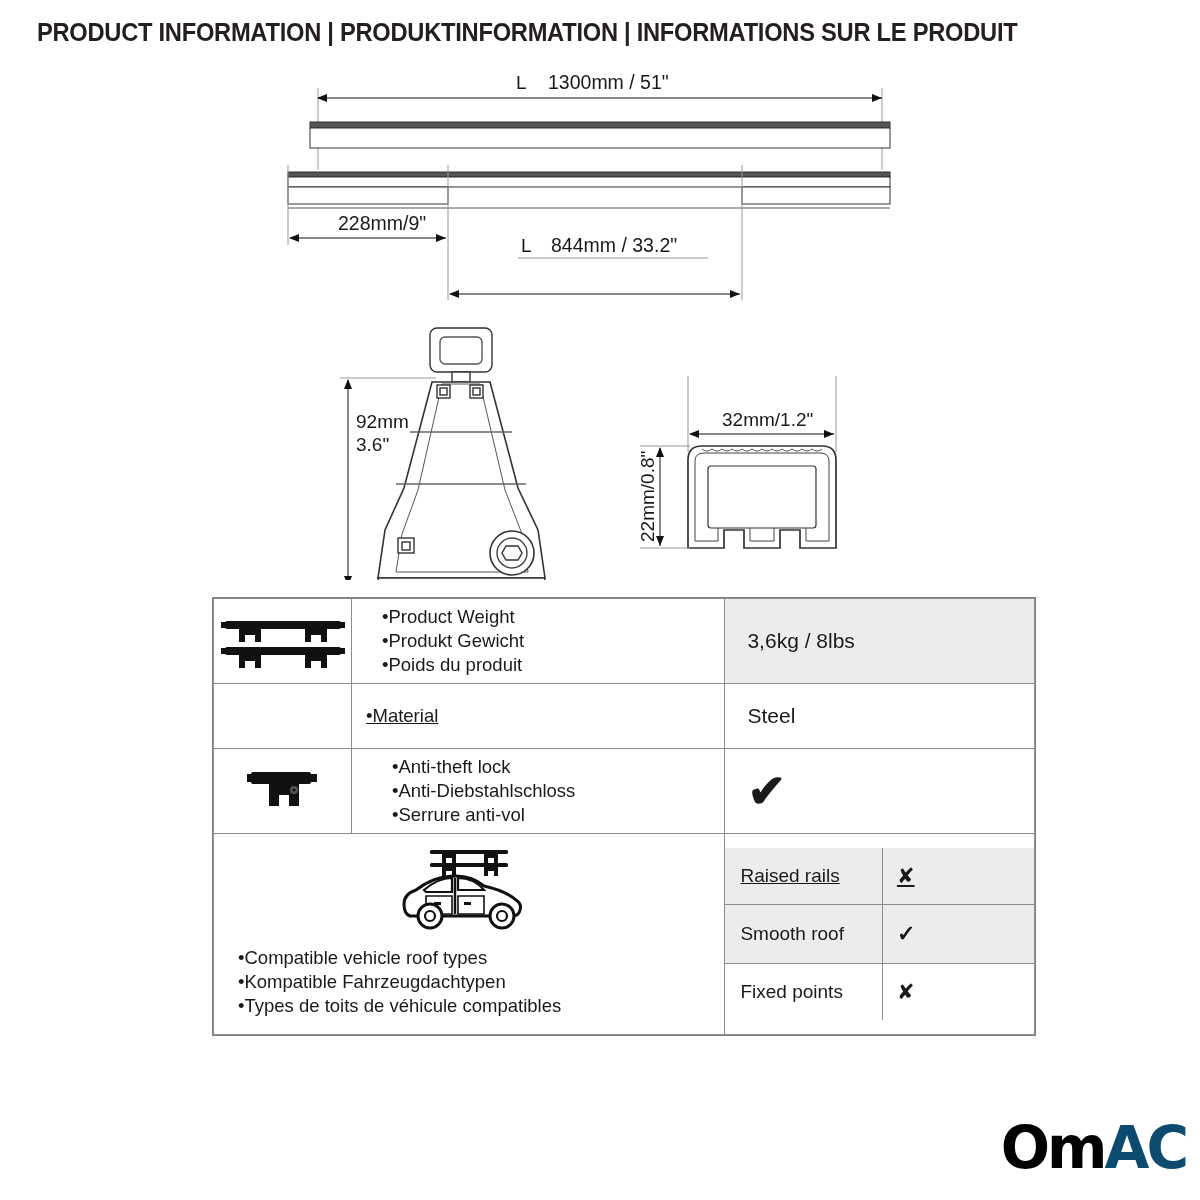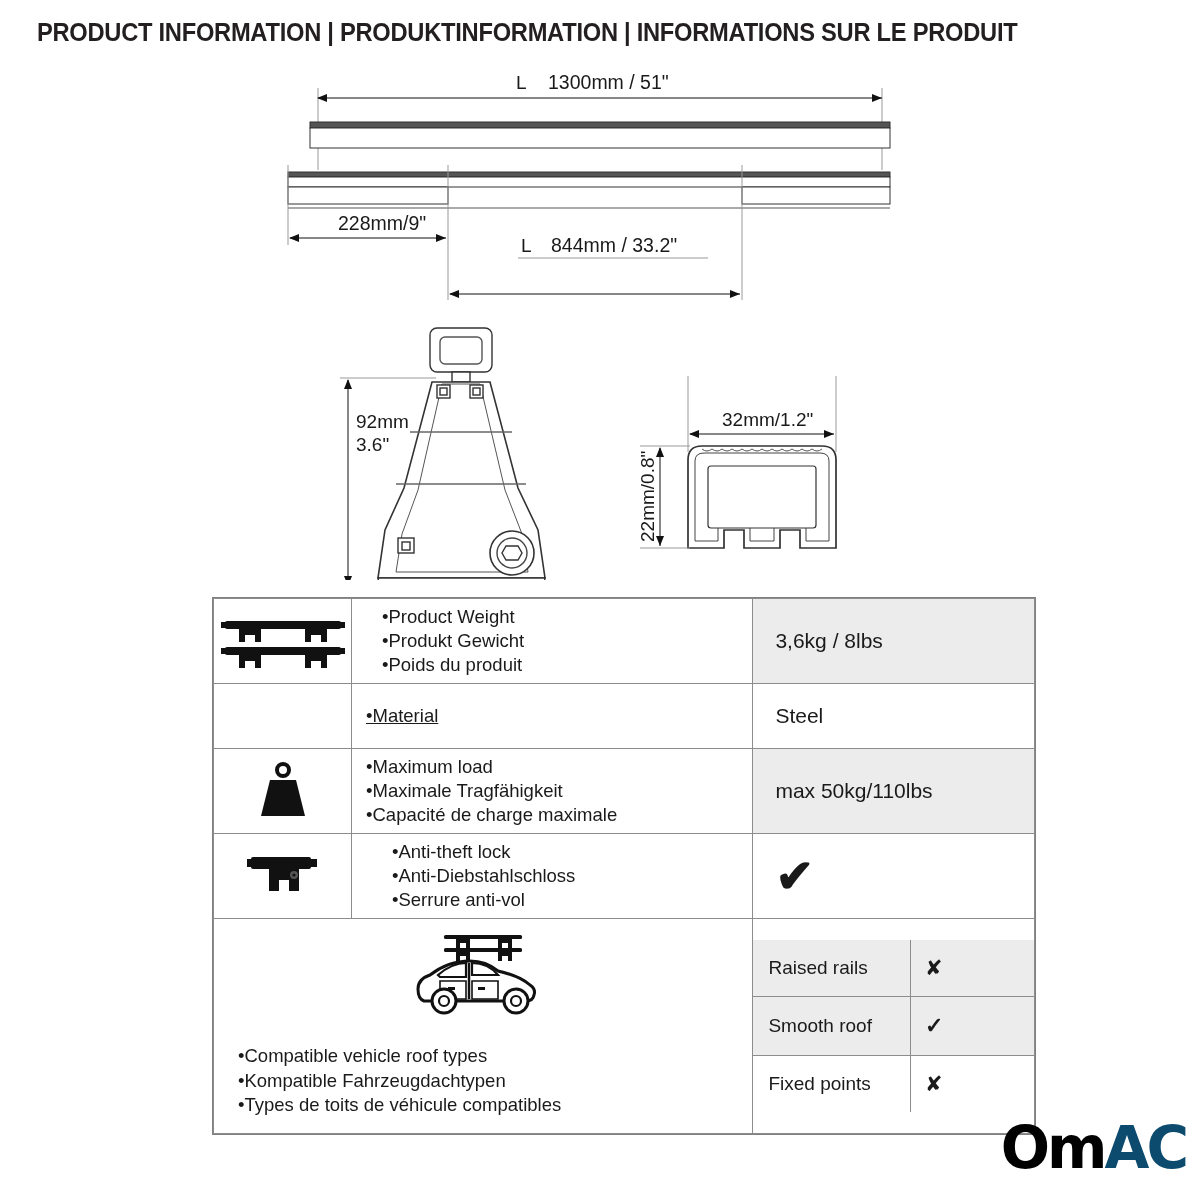--- a/index.html
+++ b/index.html
@@ -44,26 +44,26 @@
   .bullets { font-size: 18.5px; line-height: 1.30; color: #1a1a1a; white-space: nowrap; }
   .val-text { font-size: 21px; color: #1a1a1a; }
 
   .row-weight .c-label { text-align: left; padding-left: 30px; }
   .row-material .c-label { padding-left: 14px; text-decoration: underline; }
   .row-load .c-label { padding-left: 14px; }
   .row-lock .c-label { padding-left: 40px; }
 
   
   .compat-left { padding: 10px 6px 16px 6px; }
-  .compat-left .bullets { padding-left: 18px; margin-top: 23px; }
+  .compat-left .bullets { padding-left: 18px; margin-top: 10px; }
   .compat-left .bullets .wrap { white-space: normal; }
   .compat-sub { width: 100%; border-collapse: collapse; }
   .compat-sub td { border: 1.2px solid #8c8c8c; }
   .compat-sub td:first-child { border-left: none; }
-  .compat-sub tr:first-child td { border-top: none; }
+  .compat-sub tr:first-child td { border-top: none; text-decoration: underline; }
   .compat-sub tr:last-child td { border-bottom: none; }
   .compat-sub td:last-child { border-right: none; }
   .sub-name { width: 157px; padding: 16px 0 16px 15px; font-size: 19px; }
   .sub-mark { padding: 16px 0 16px 14px; font-size: 21px; font-weight: bold; }
   .shade { background: #ececec; }
 
   .mark-check { font-size: 22px; font-weight: bold; }
   .mark-cross { font-size: 21px; font-weight: bold; font-style: italic;
                 font-family: "DejaVu Sans", sans-serif; }
   .big-check { font-size: 46px; font-weight: bold; line-height: 1; }
@@ -234,38 +234,20 @@
         <td class="c-label">
           <div class="bullets" style="padding:14px 0;">
             <div>•Material</div>
           </div>
         </td>
         <td class="c-value plain">
           <span class="val-text">Steel</span>
         </td>
       </tr>
 
-      <tr class="row-load">
-        <td class="c-icon">
-          <svg class="icon-svg" width="62" height="62" viewBox="0 0 62 62">
-            <circle cx="31" cy="10" r="6" fill="none" stroke="#111" stroke-width="4"></circle>
-            <path d="M18,20 h26 l9,36 h-44 z" fill="#111"></path>
-          </svg>
-        </td>
-        <td class="c-label">
-          <div class="bullets">
-            <div>•Maximum load</div>
-            <div>•Maximale Tragfähigkeit</div>
-            <div>•Capacité de charge maximale</div>
-          </div>
-        </td>
-        <td class="c-value">
-          <span class="val-text">max 50kg/110lbs</span>
-        </td>
-      </tr>
 
       <tr class="row-lock">
         <td class="c-icon">
           <svg class="icon-svg" width="72" height="50" viewBox="0 0 72 50">
             <rect x="4" y="6" width="60" height="12" rx="2" fill="#111"></rect>
             <rect x="0" y="8" width="6" height="8" fill="#111"></rect>
             <rect x="62" y="8" width="8" height="8" fill="#111"></rect>
             <path d="M22,18 h30 v22 h-10 v-11 h-10 v11 h-10 z" fill="#111"></path>
             <circle cx="47" cy="24" r="4" fill="#555"></circle>
             <circle cx="47" cy="24" r="1.6" fill="#111"></circle>

